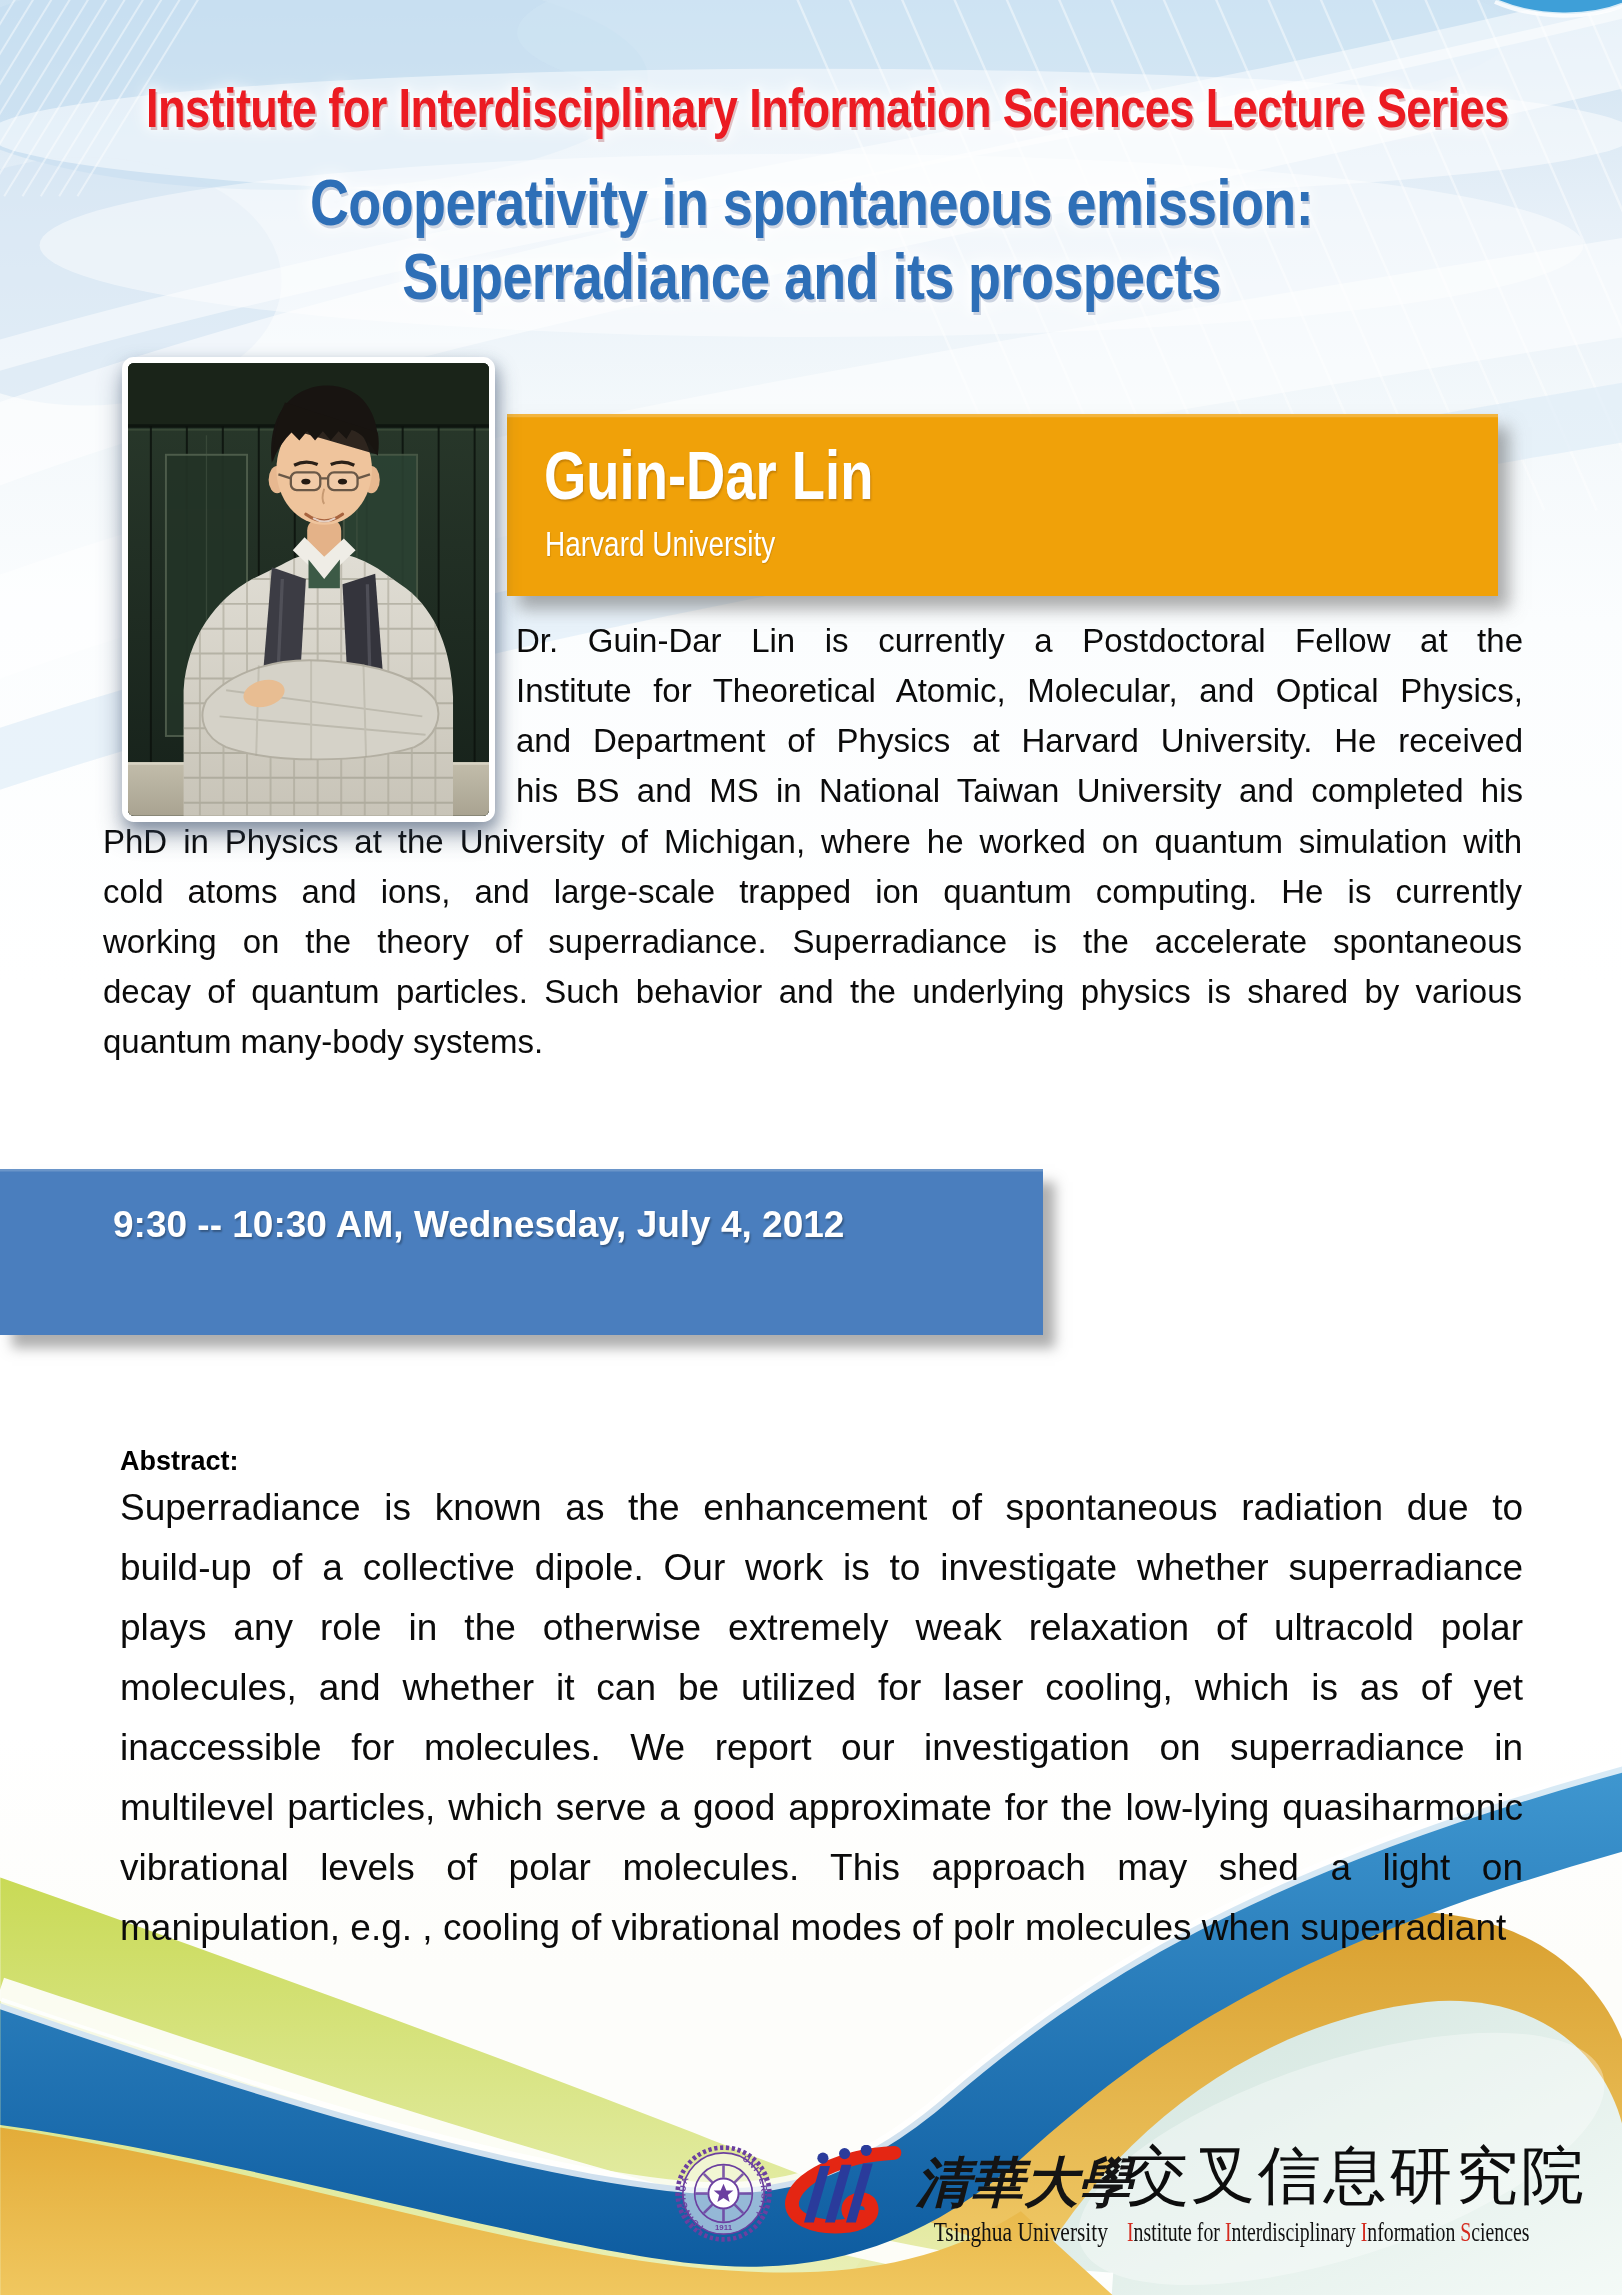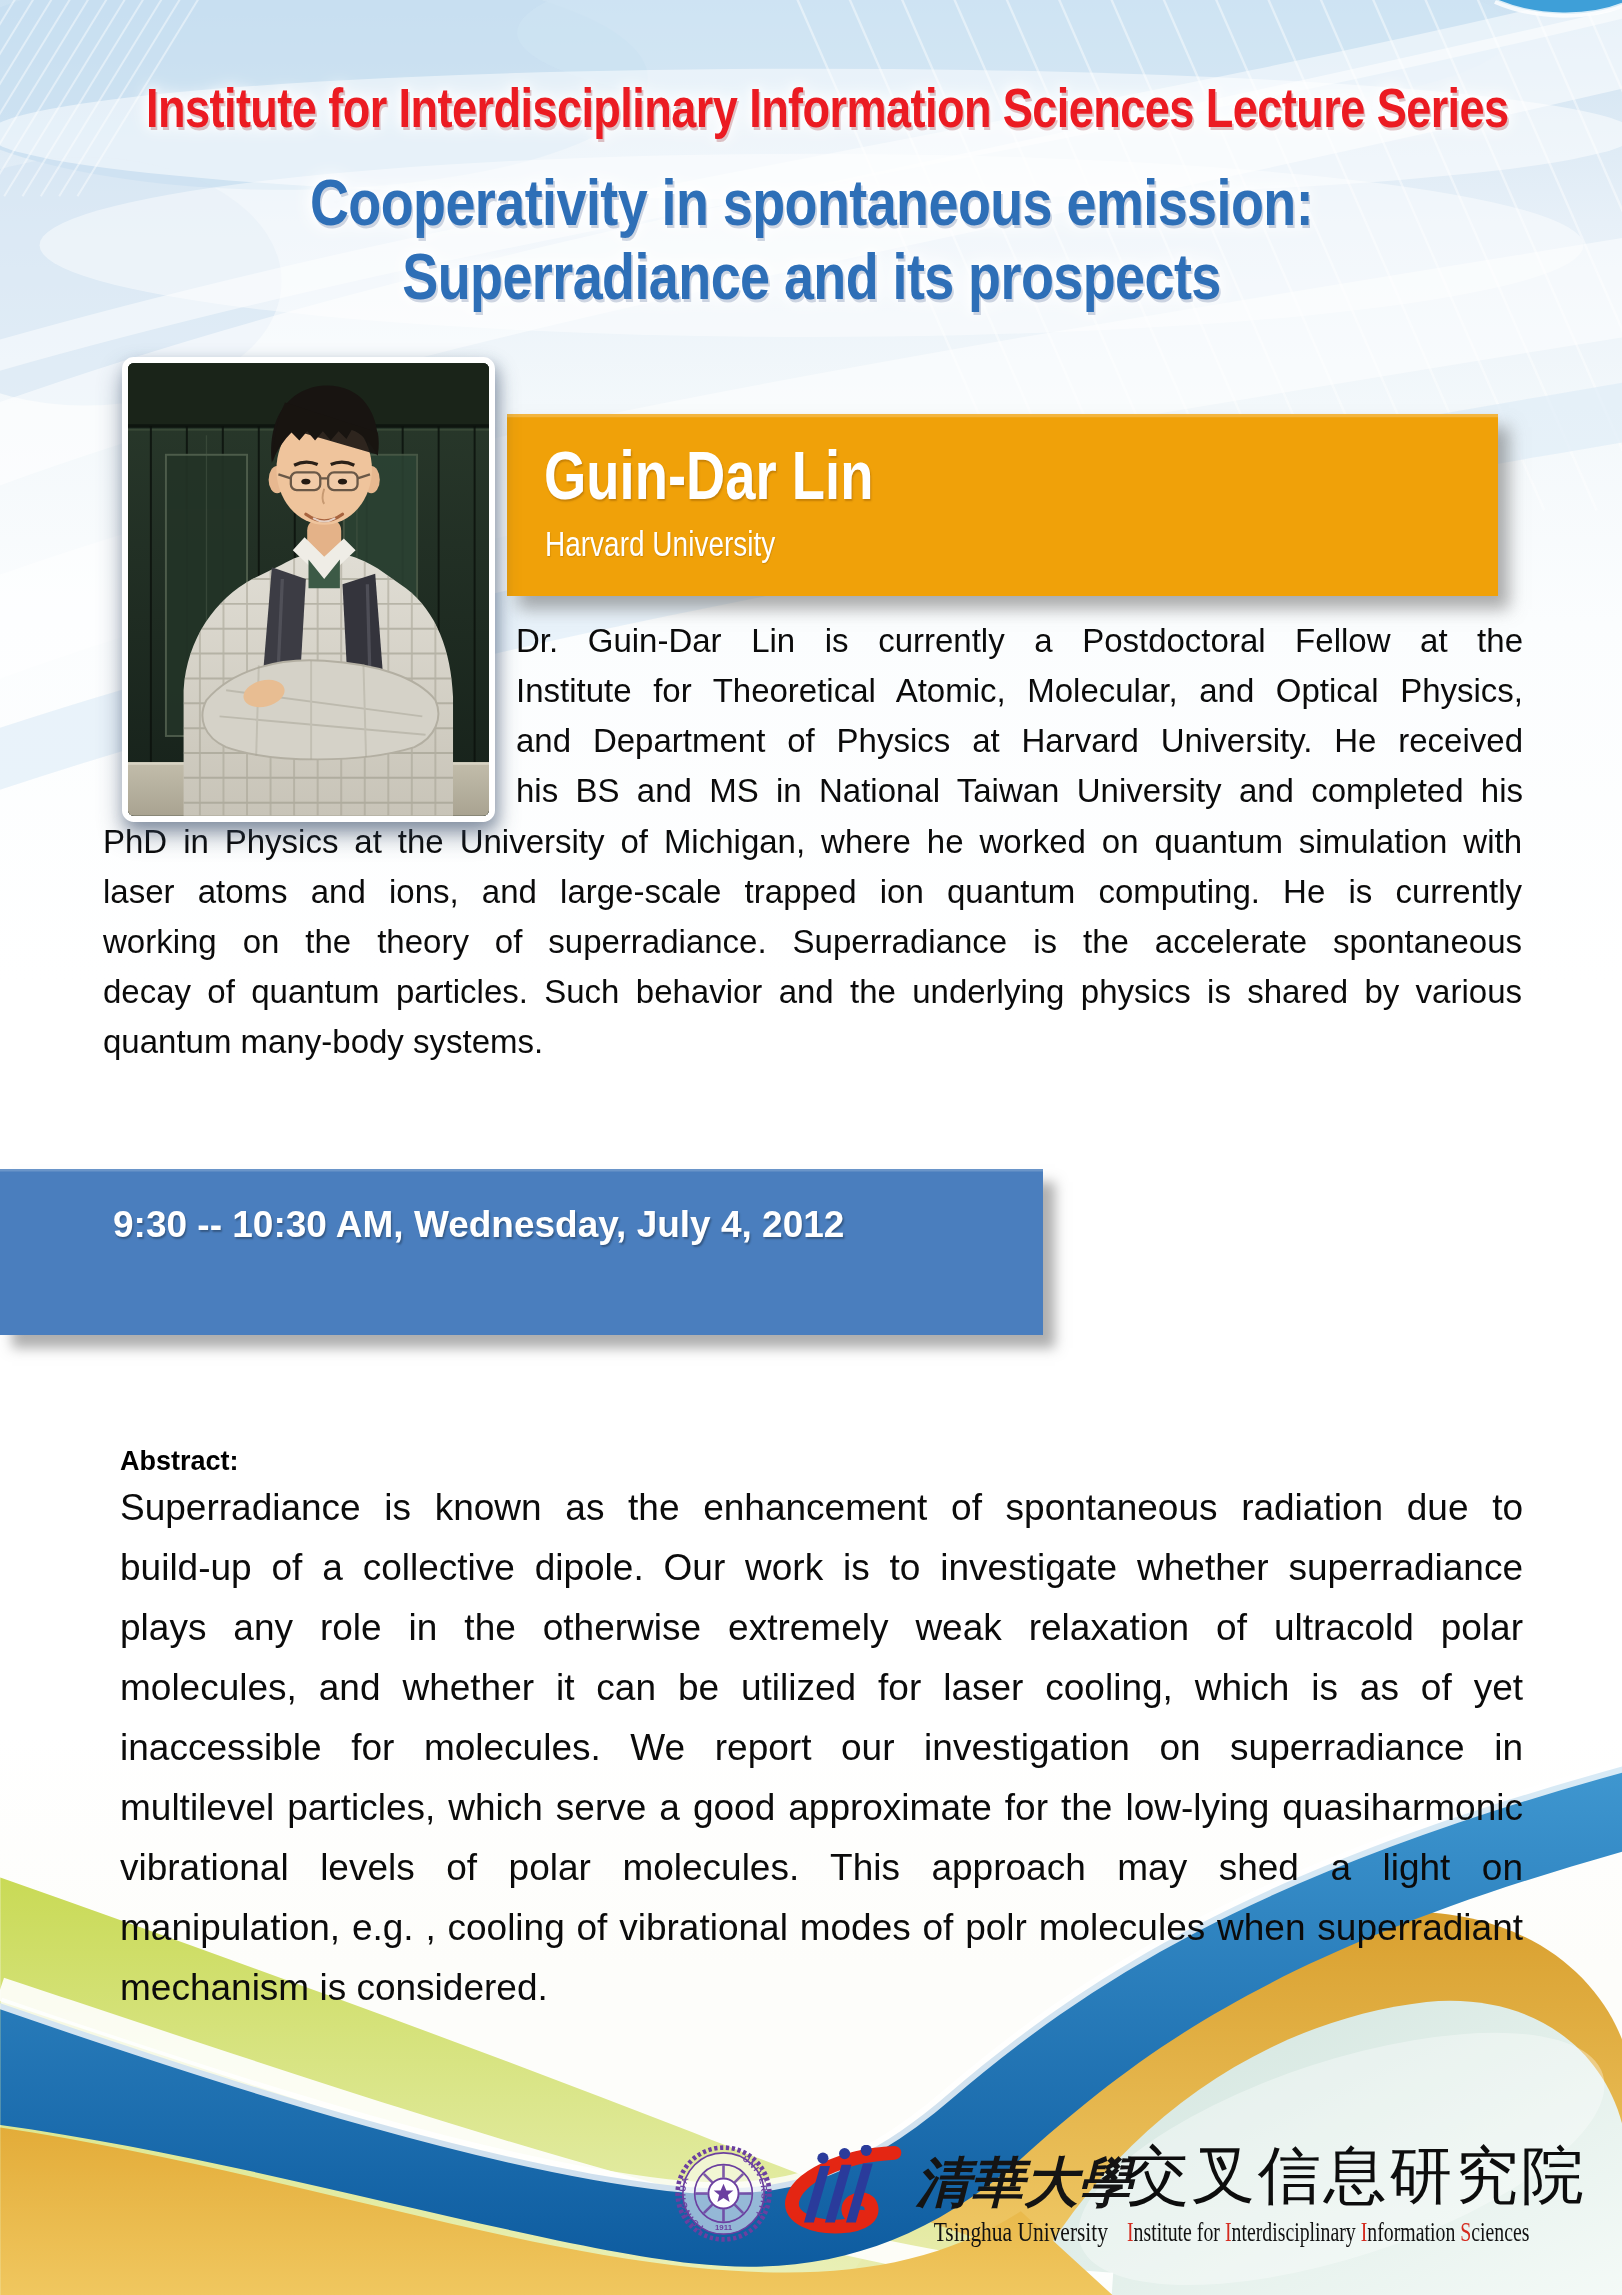--- a/index.html
+++ b/index.html
@@ -307,41 +307,40 @@
   </div>
 
   <div class="layer jlines bio-indent">
       <div class="jline">Dr. Guin-Dar Lin is currently a Postdoctoral Fellow at the</div>
       <div class="jline">Institute for Theoretical Atomic, Molecular, and Optical Physics,</div>
       <div class="jline">and Department of Physics at Harvard University. He received</div>
       <div class="jline">his BS and MS in National Taiwan University and completed his</div>
     </div>
   <div class="layer jlines last-left bio-full">
       <div class="jline">PhD in Physics at the University of Michigan, where he worked on quantum simulation with</div>
-      <div class="jline">laser atoms and ions, and large-scale trapped ion quantum computing. He is currently</div>
+      <div class="jline">cold atoms and ions, and large-scale trapped ion quantum computing. He is currently</div>
       <div class="jline">working on the theory of superradiance. Superradiance is the accelerate spontaneous</div>
       <div class="jline">decay of quantum particles. Such behavior and the underlying physics is shared by various</div>
       <div class="jline">quantum many-body systems.</div>
     </div>
 
   <div class="layer schedule-box">
     <div>9:30 -- 10:30 AM, Wednesday, July 4, 2012</div>
   </div>
 
   <div class="layer abstract-heading">Abstract:</div>
   <div class="layer jlines last-left abstract-body">
       <div class="jline">Superradiance is known as the enhancement of spontaneous radiation due to</div>
       <div class="jline">build-up of a collective dipole. Our work is to investigate whether superradiance</div>
       <div class="jline">plays any role in the otherwise extremely weak relaxation of ultracold polar</div>
       <div class="jline">molecules, and whether it can be utilized for laser cooling, which is as of yet</div>
       <div class="jline">inaccessible for molecules. We report our investigation on superradiance in</div>
       <div class="jline">multilevel particles, which serve a good approximate for the low-lying quasiharmonic</div>
       <div class="jline">vibrational levels of polar molecules. This approach may shed a light on</div>
       <div class="jline">manipulation, e.g. , cooling of vibrational modes of polr molecules when superradiant</div>
-      <div class="jline">mechanism is considered.</div>
     </div>
 
   <div class="layer seal-box">
     <svg width="101" height="101" viewBox="-77 -77 154 154">
       <defs>
         <path id="sealArc" d="M 0,-58 A 58,58 0 1 1 -0.1,-58"></path>
       </defs>
       <circle cx="0" cy="0" r="70" fill="none" stroke="#6B3FA0" stroke-width="7" stroke-dasharray="5 4"></circle>
       <circle cx="0" cy="0" r="62" fill="#ffffff" fill-opacity=".55" stroke="#6B3FA0" stroke-width="2.5"></circle>
       <circle cx="0" cy="0" r="44" fill="none" stroke="#6B3FA0" stroke-width="2.5"></circle>

